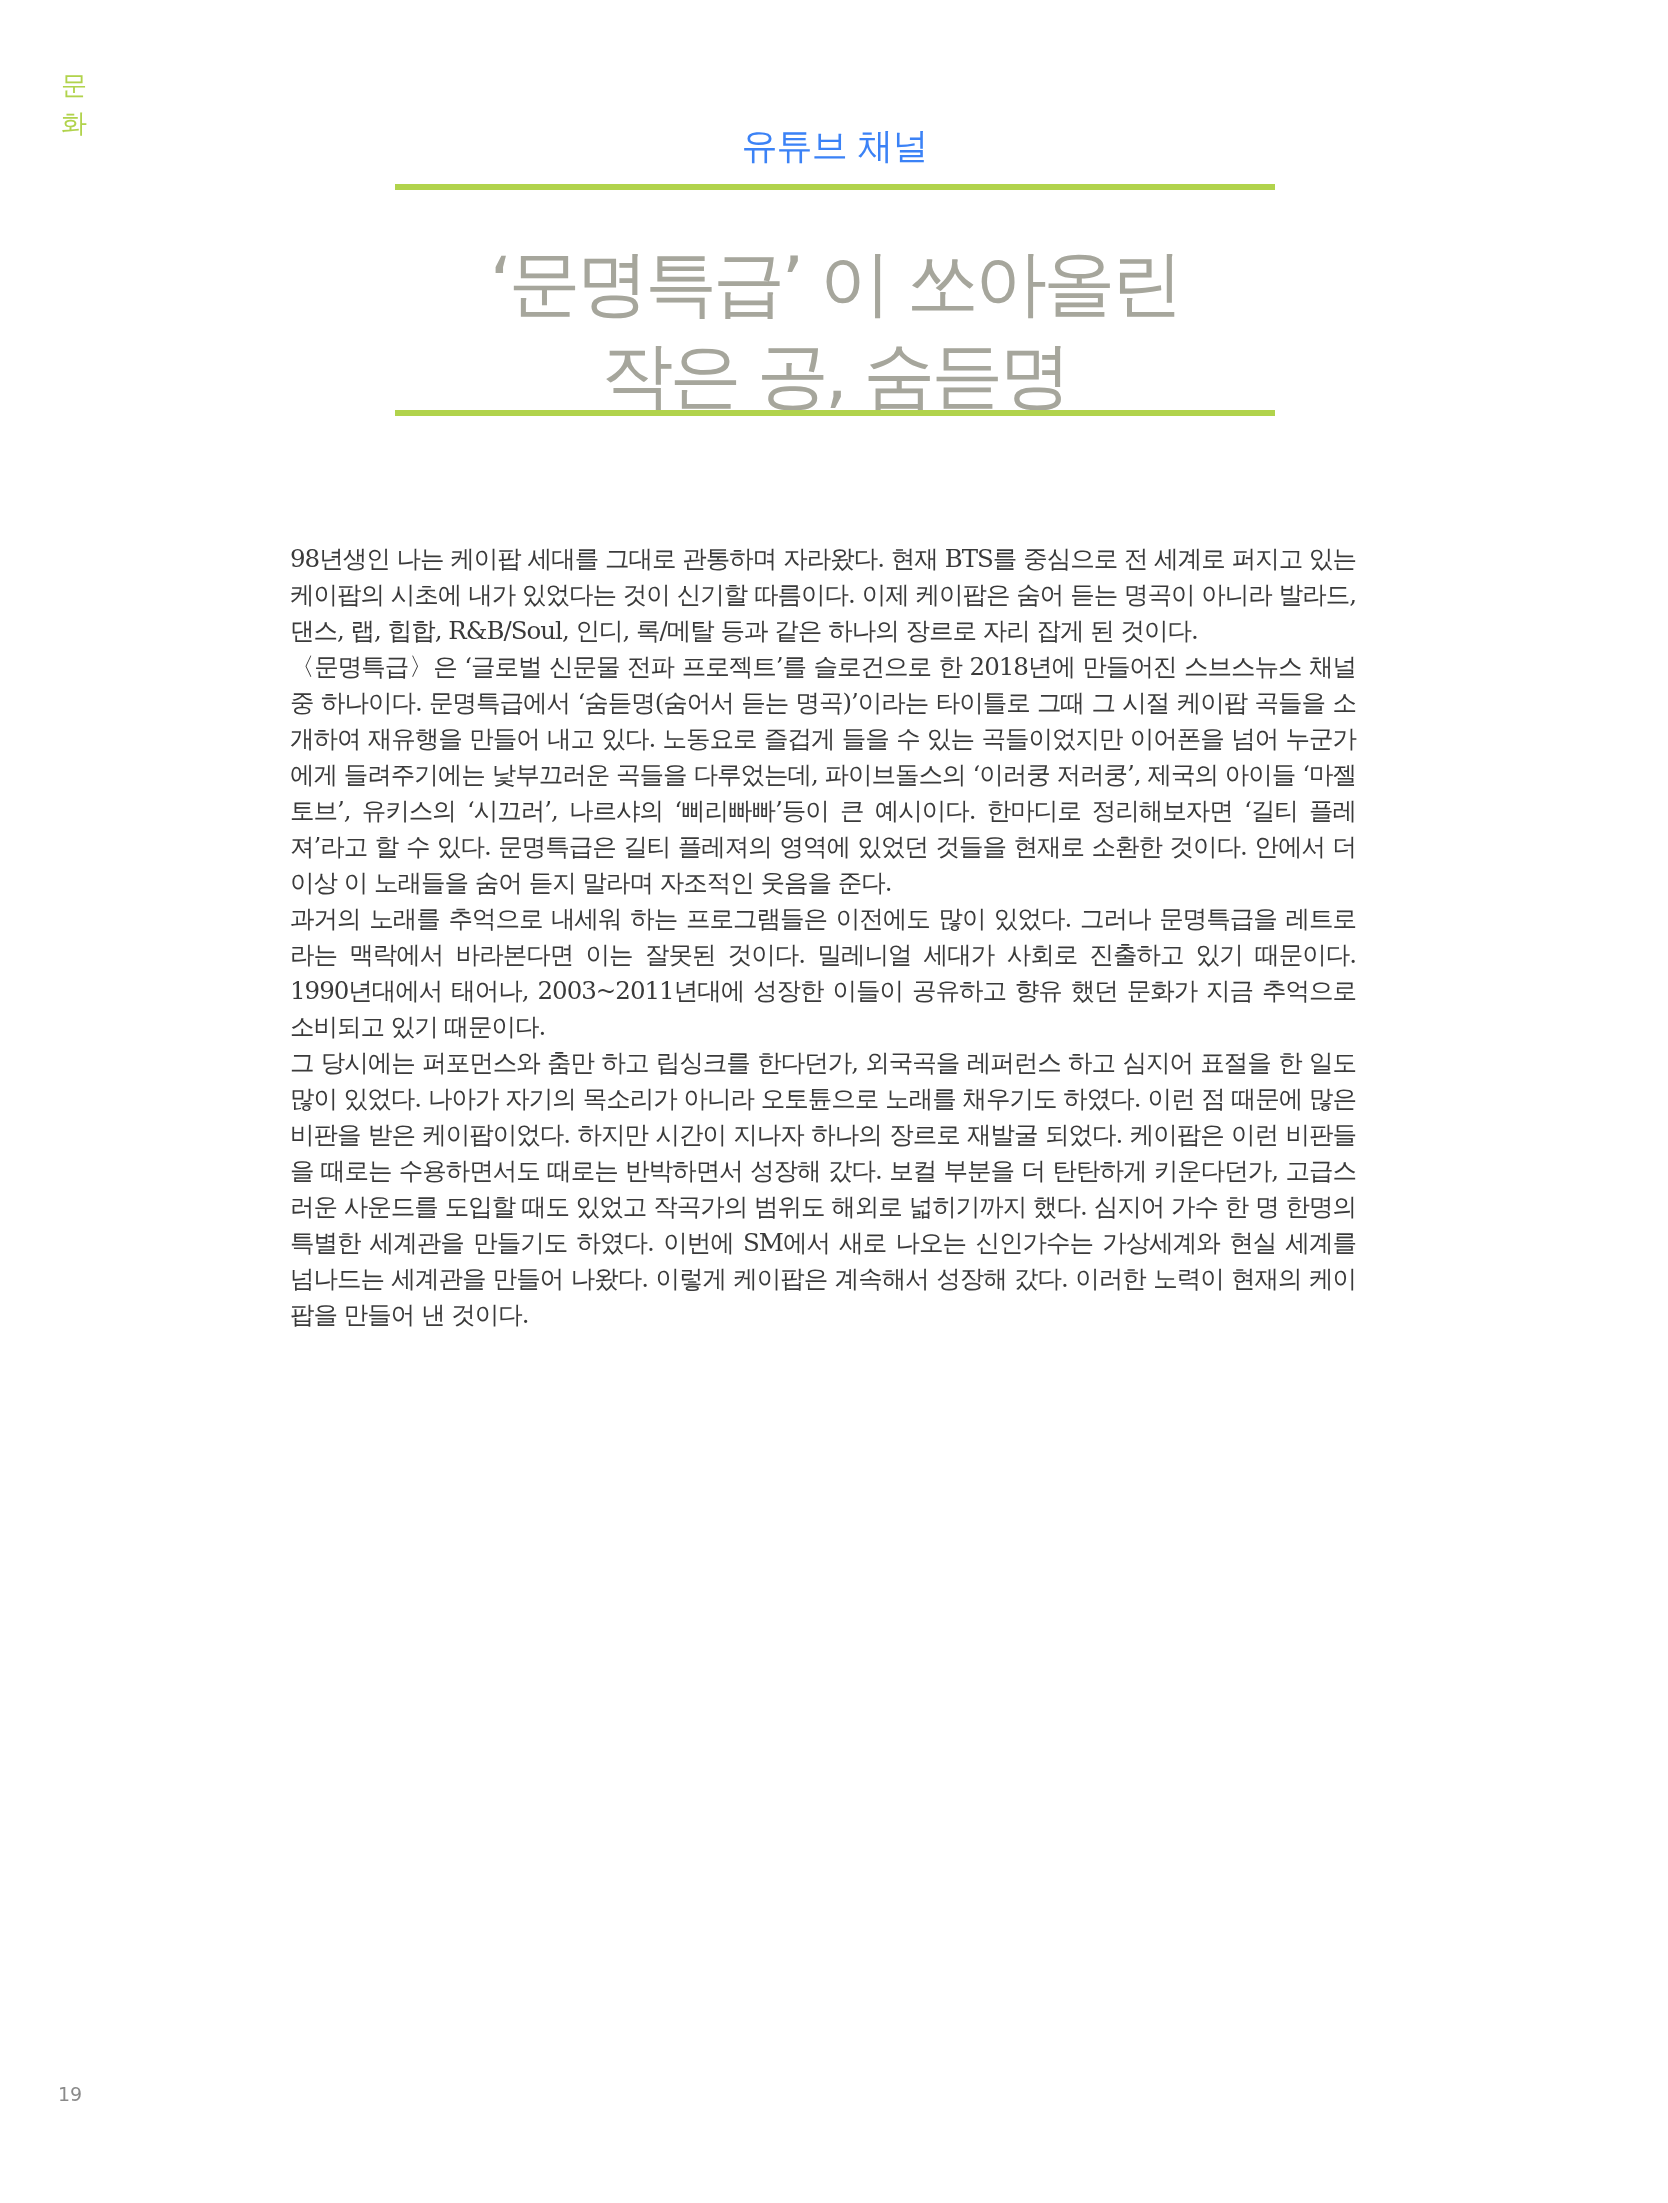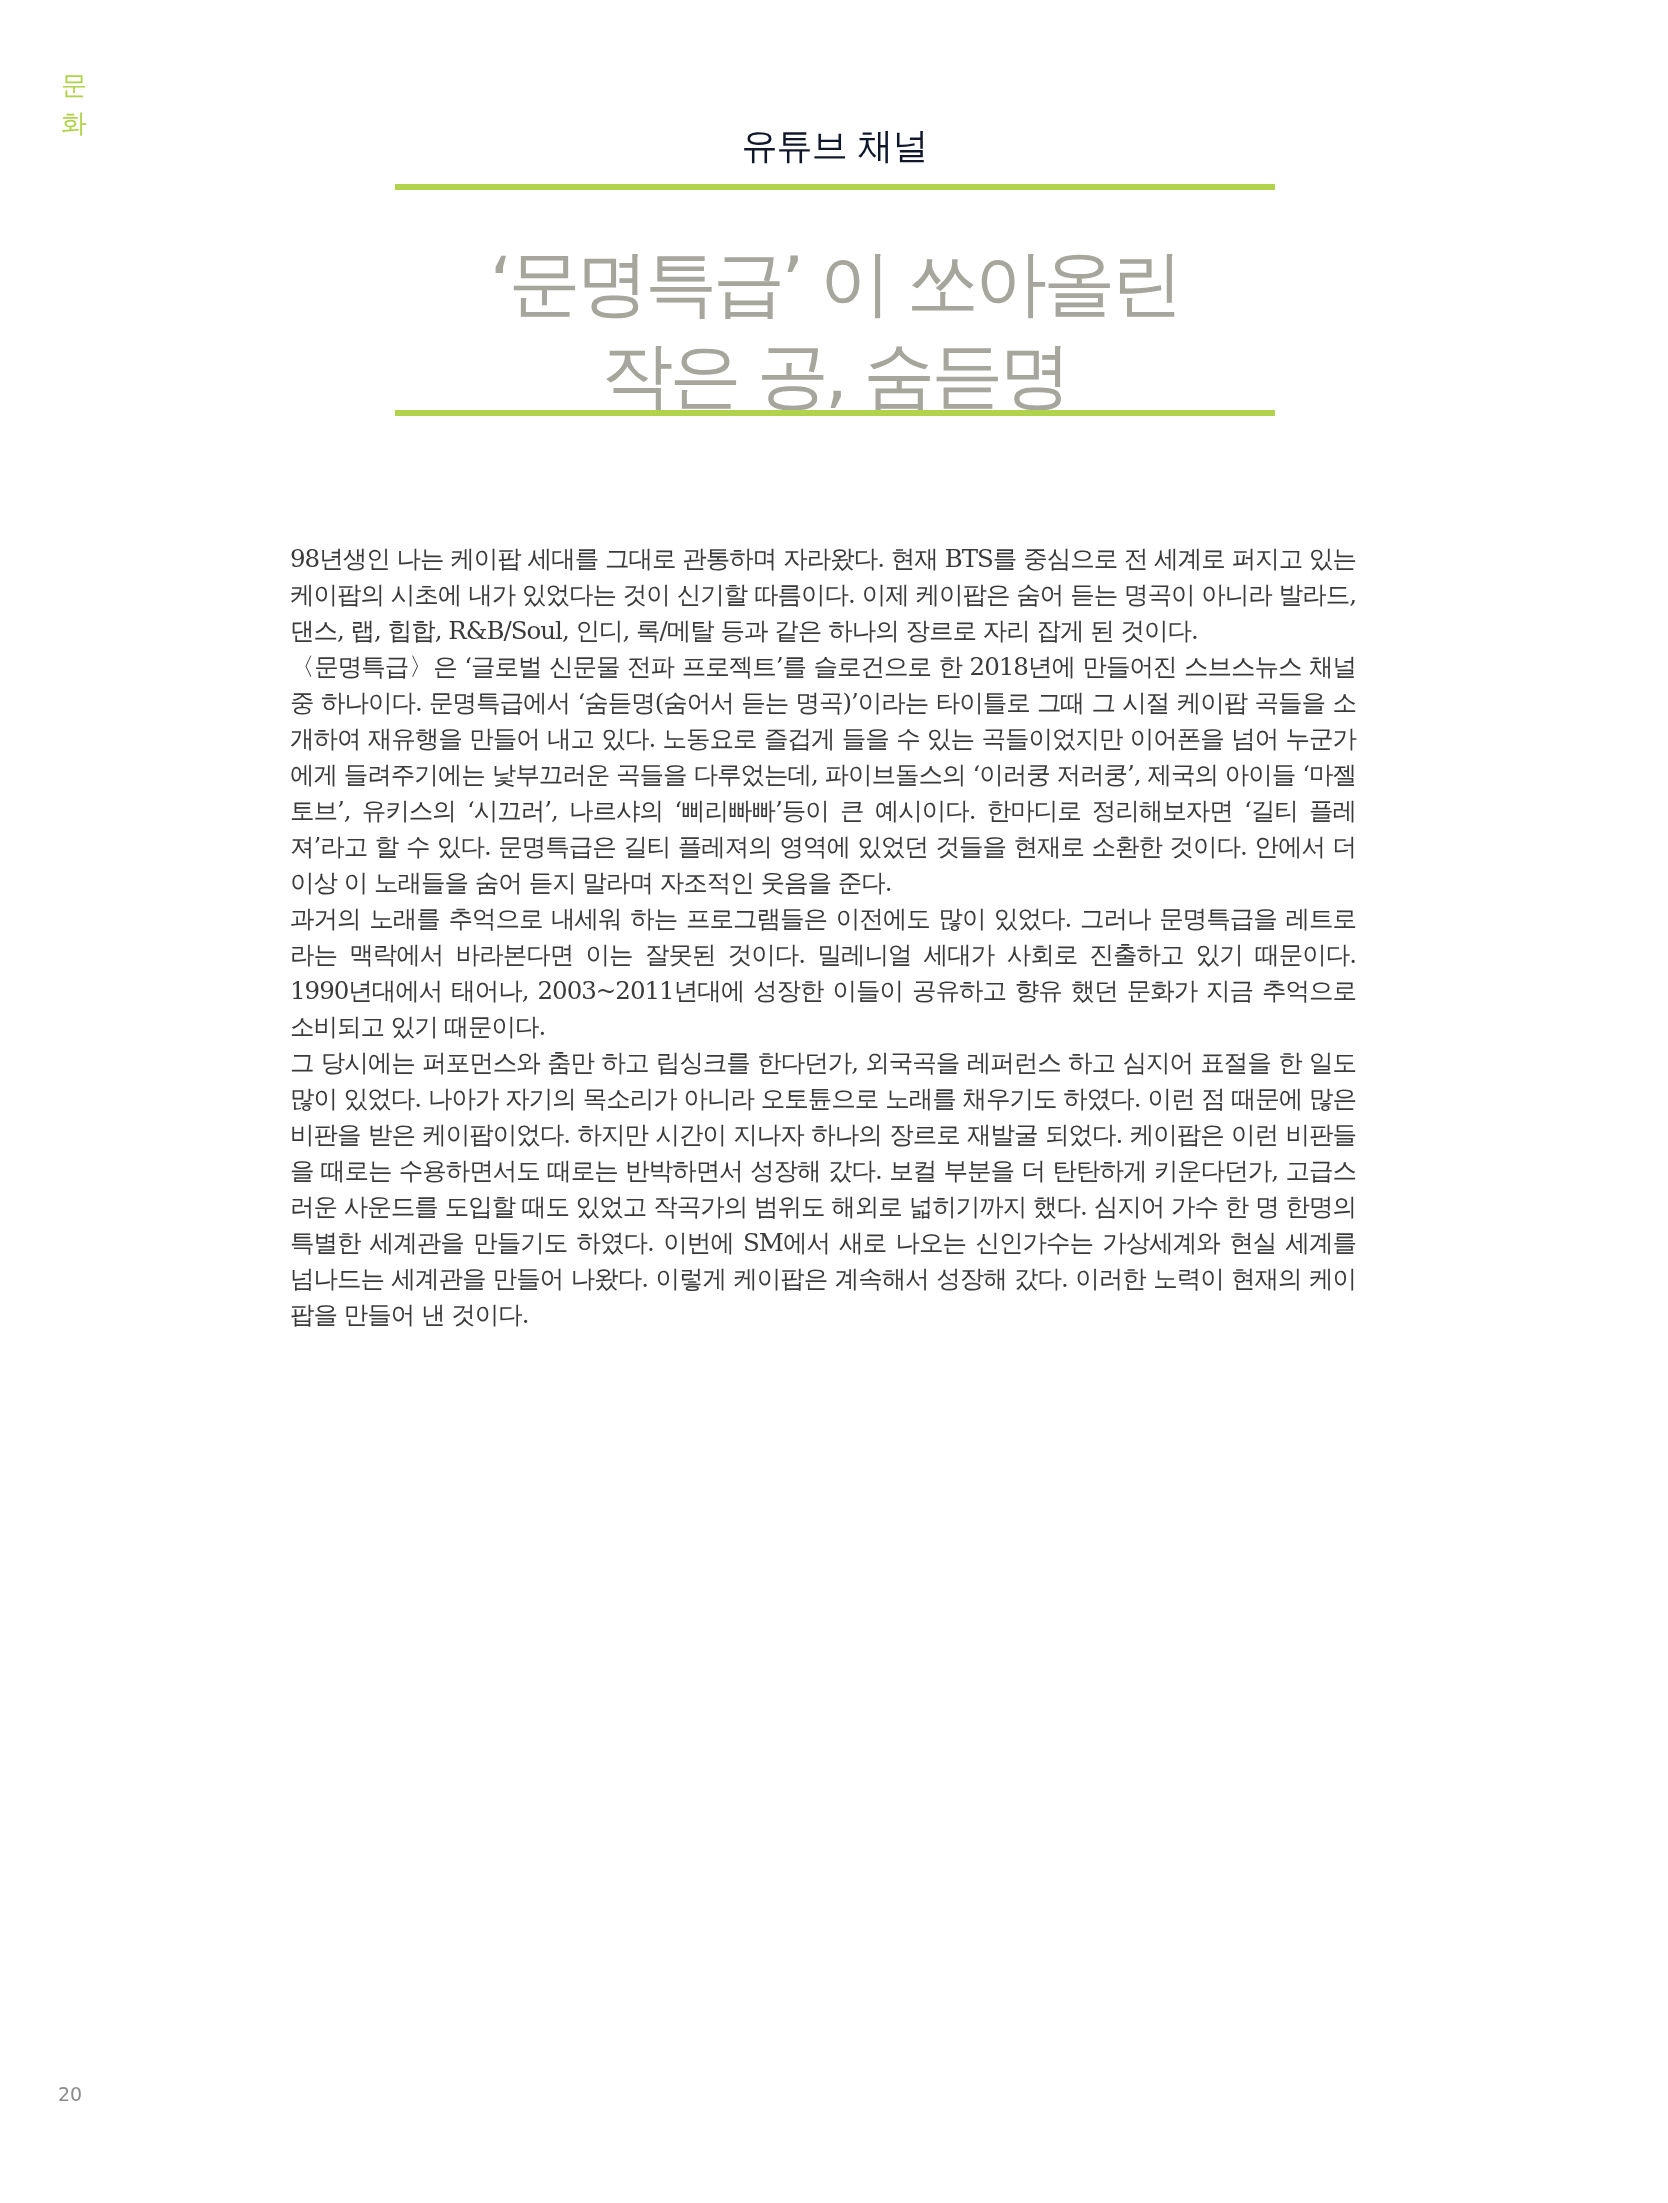--- a/index.html
+++ b/index.html
@@ -26,21 +26,21 @@
     }
     .section-tag span { display: block; }
     .kicker {
       position: absolute;
       left: 0;
       width: 1669px;
       top: 122px;
       text-align: center;
       font-family: "DejaVu Sans", sans-serif;
       font-size: 36px;
-      color: #0f172a;
+      color: #3b82f6;
       letter-spacing: -0.9px;
     }
     .rule {
       position: absolute;
       left: 395px;
       width: 880px;
       height: 5.6px;
       background: #b1d34c;
     }
     .rule.top { top: 184px; }
@@ -102,14 +102,14 @@
 
 <div class="rule bottom"></div>
 
 <div class="body-text">
   <p>98년생인 나는 케이팝 세대를 그대로 관통하며 자라왔다. 현재 BTS를 중심으로 전 세계로 퍼지고 있는 케이팝의 시초에 내가 있었다는 것이 신기할 따름이다. 이제 케이팝은 숨어 듣는 명곡이 아니라 발라드, 댄스, 랩, 힙합, R&amp;B/Soul, 인디, 록/메탈 등과 같은 하나의 장르로 자리 잡게 된 것이다.</p>
   <p>〈문명특급〉은 ‘글로벌 신문물 전파 프로젝트’를 슬로건으로 한 2018년에 만들어진 스브스뉴스 채널중 하나이다. 문명특급에서 ‘숨듣명(숨어서 듣는 명곡)’이라는 타이틀로 그때 그 시절 케이팝 곡들을 소개하여 재유행을 만들어 내고 있다. 노동요로 즐겁게 들을 수 있는 곡들이었지만 이어폰을 넘어 누군가에게 들려주기에는 낯부끄러운 곡들을 다루었는데, 파이브돌스의 ‘이러쿵 저러쿵’, 제국의 아이들 ‘마젤토브’, 유키스의 ‘시끄러’, 나르샤의 ‘삐리빠빠’등이 큰 예시이다. 한마디로 정리해보자면 ‘길티 플레져’라고 할 수 있다. 문명특급은 길티 플레져의 영역에 있었던 것들을 현재로 소환한 것이다. 안에서 더이상 이 노래들을 숨어 듣지 말라며 자조적인 웃음을 준다.</p>
   <p>과거의 노래를 추억으로 내세워 하는 프로그램들은 이전에도 많이 있었다. 그러나 문명특급을 레트로라는 맥락에서 바라본다면 이는 잘못된 것이다. 밀레니얼 세대가 사회로 진출하고 있기 때문이다. 1990년대에서 태어나, 2003~2011년대에 성장한 이들이 공유하고 향유 했던 문화가 지금 추억으로 소비되고 있기 때문이다.</p>
   <p>그 당시에는 퍼포먼스와 춤만 하고 립싱크를 한다던가, 외국곡을 레퍼런스 하고 심지어 표절을 한 일도 많이 있었다. 나아가 자기의 목소리가 아니라 오토튠으로 노래를 채우기도 하였다. 이런 점 때문에 많은 비판을 받은 케이팝이었다. 하지만 시간이 지나자 하나의 장르로 재발굴 되었다. 케이팝은 이런 비판들을 때로는 수용하면서도 때로는 반박하면서 성장해 갔다. 보컬 부분을 더 탄탄하게 키운다던가, 고급스러운 사운드를 도입할 때도 있었고 작곡가의 범위도 해외로 넓히기까지 했다. 심지어 가수 한 명 한명의 특별한 세계관을 만들기도 하였다. 이번에 SM에서 새로 나오는 신인가수는 가상세계와 현실 세계를 넘나드는 세계관을 만들어 나왔다. 이렇게 케이팝은 계속해서 성장해 갔다. 이러한 노력이 현재의 케이팝을 만들어 낸 것이다.</p>
 </div>
 
-<div class="page-number">20</div>
+<div class="page-number">19</div>
 
 
 </body></html>

